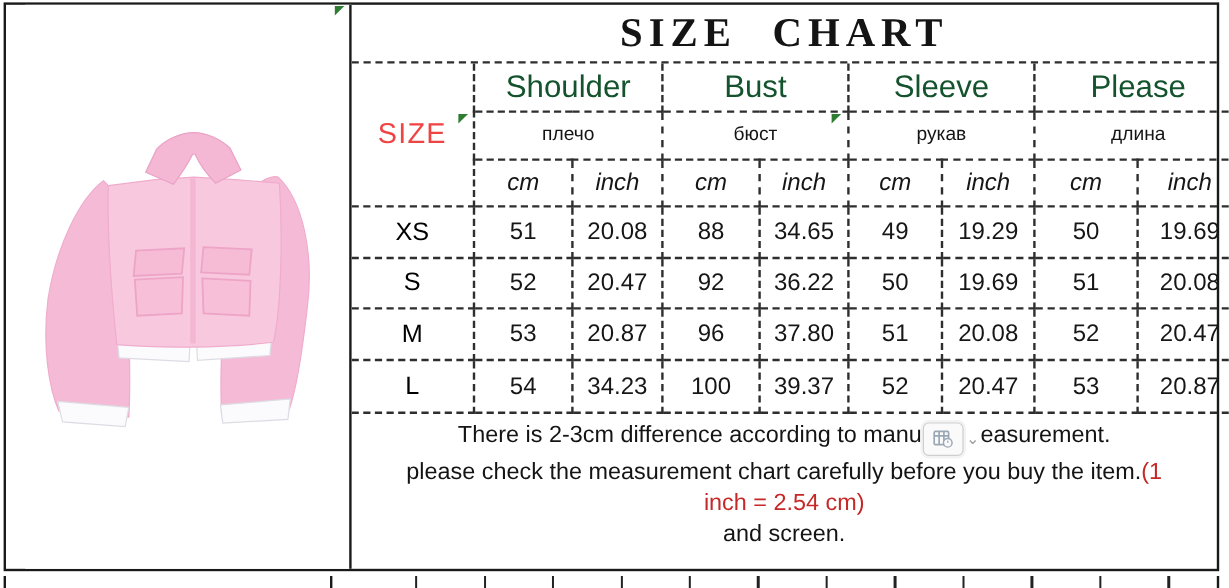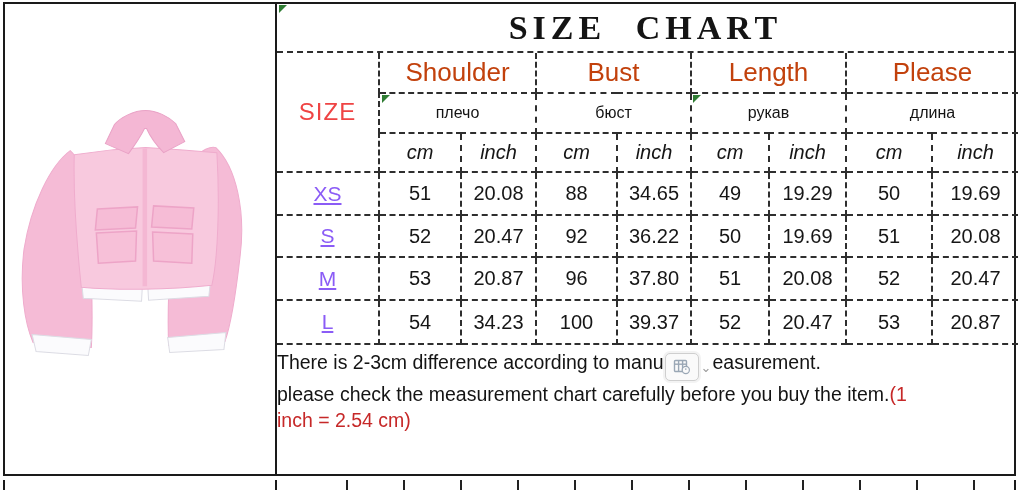--- a/index.html
+++ b/index.html
@@ -5,21 +5,21 @@
   html,body{margin:0;padding:0;}
   body{
     width:1024px;height:490px;background:#ffffff;color:#111;
     font-family:"Liberation Sans",sans-serif;overflow:hidden;
   }
   .stage{position:relative;width:1024px;height:490px;background:#fff;}
 
   
   .frame{
     position:absolute;left:3px;top:2px;width:1013px;height:474px;
-    border:2px solid #1a1a1a;display:flex;box-sizing:border-box;background:#fff;
+    border:2px solid #1a1a1a;display:flex;box-sizing:border-box;background:#fff;padding-left:16px;
   }
 
   
   .product-cell{
     position:relative;flex:none;width:272px;height:100%;
     border-right:2px solid #1a1a1a;box-sizing:border-box;background:#fff;
   }
   .shirt-svg{position:absolute;left:12px;top:104px;width:226px;height:252px;}
 
   
@@ -36,30 +36,30 @@
   }
   .size-table td{
     border:2px dashed #2e2e2e;text-align:center;vertical-align:middle;
     padding:0;overflow:hidden;white-space:nowrap;
   }
   .size-table tr td:first-child{border-left:none;}
   .size-table tr td:last-child{border-right:none;}
   .size-table tr:first-child td{border-top:none;}
   tr.r-en{height:40px;}  tr.r-ru{height:40px;}  tr.r-unit{height:39px;}
   tr.r-xs{height:43px;}  tr.r-s{height:42px;}   tr.r-m{height:43px;}  tr.r-l{height:44px;}
-  td.c-en{font-size:26px;color:#c2410c;}
+  td.c-en{font-size:26px;color:#14532d;}
   td.c-ru{font-size:16px;color:#141414;}
   td.c-unit{font-size:20px;color:#161616;font-style:italic;}
   td.c-size{font-size:24px;letter-spacing:1px;color:#ef4444;}
-  td.c-rowsize{font-size:21px;color:#8b5cf6;text-decoration:underline;}
+  td.c-rowsize{font-size:21px;color:#000000;}
   td.c-val{font-size:20px;color:#161616;}
 
   
   .notes{
-    flex:1;box-sizing:border-box;text-align:left;
+    flex:1;box-sizing:border-box;text-align:center;
     font-size:19.5px;line-height:26px;color:#141414;padding-top:4px;
   }
   .notes .nline{display:block;}
   .notes .gap{margin-top:5px;}
   .red{color:#c62828;}
 
   
   .widget-wrap{display:inline-flex;align-items:center;vertical-align:-6px;margin:0 1px;}
   .widget-btn{
     display:inline-flex;align-items:center;justify-content:center;
@@ -134,21 +134,21 @@
             <col style="width:78px">
           <col style="width:77px">
             <col style="width:86px">
             <col style="width:86px">
         </colgroup>
         <tbody>
             <tr class="r-en">
           <td class="c-size" rowspan="3">SIZE</td>
           <td class="c-en" colspan="2">Shoulder</td>
           <td class="c-en" colspan="2">Bust</td>
-          <td class="c-en" colspan="2">Length</td>
+          <td class="c-en" colspan="2">Sleeve</td>
           <td class="c-en" colspan="2">Please</td>
         </tr>
         <tr class="r-ru">
           <td class="c-ru" colspan="2">плечо</td>
           <td class="c-ru" colspan="2">бюст</td>
           <td class="c-ru" colspan="2">рукав</td>
           <td class="c-ru" colspan="2">длина</td>
         </tr>
         <tr class="r-unit">
           <td class="c-unit">cm</td>
@@ -218,20 +218,21 @@
                     <line x1="9.6" y1="1.5" x2="9.6" y2="12.5"></line>
                   </g>
                   <circle cx="12.8" cy="11" r="3.6" fill="#fafafa" stroke="#9aa7b5" stroke-width="1.2"></circle>
                   <line x1="12.8" y1="11" x2="12.8" y2="9.2" stroke="#9aa7b5" stroke-width="1.1"></line>
                 </svg>
               </span>
               <span class="widget-caret">⌄</span>
             </span><span>easurement.</span></span>
         <span class="nline"><span>please check the measurement chart carefully before you buy the item.</span><span class="red">(1</span></span>
         <span class="nline red">inch = 2.54 cm)</span>
+        <span class="nline">and screen.</span>
       </div>
     </div>
   </div>
 
   <div class="tri" style="left:279px;top:5px;"></div>
   <div class="tri" style="left:382px;top:95px;"></div>
   <div class="tri" style="left:693px;top:95px;"></div>
 
   <div class="bottom-strip">
     <div class="strip-left"></div>

